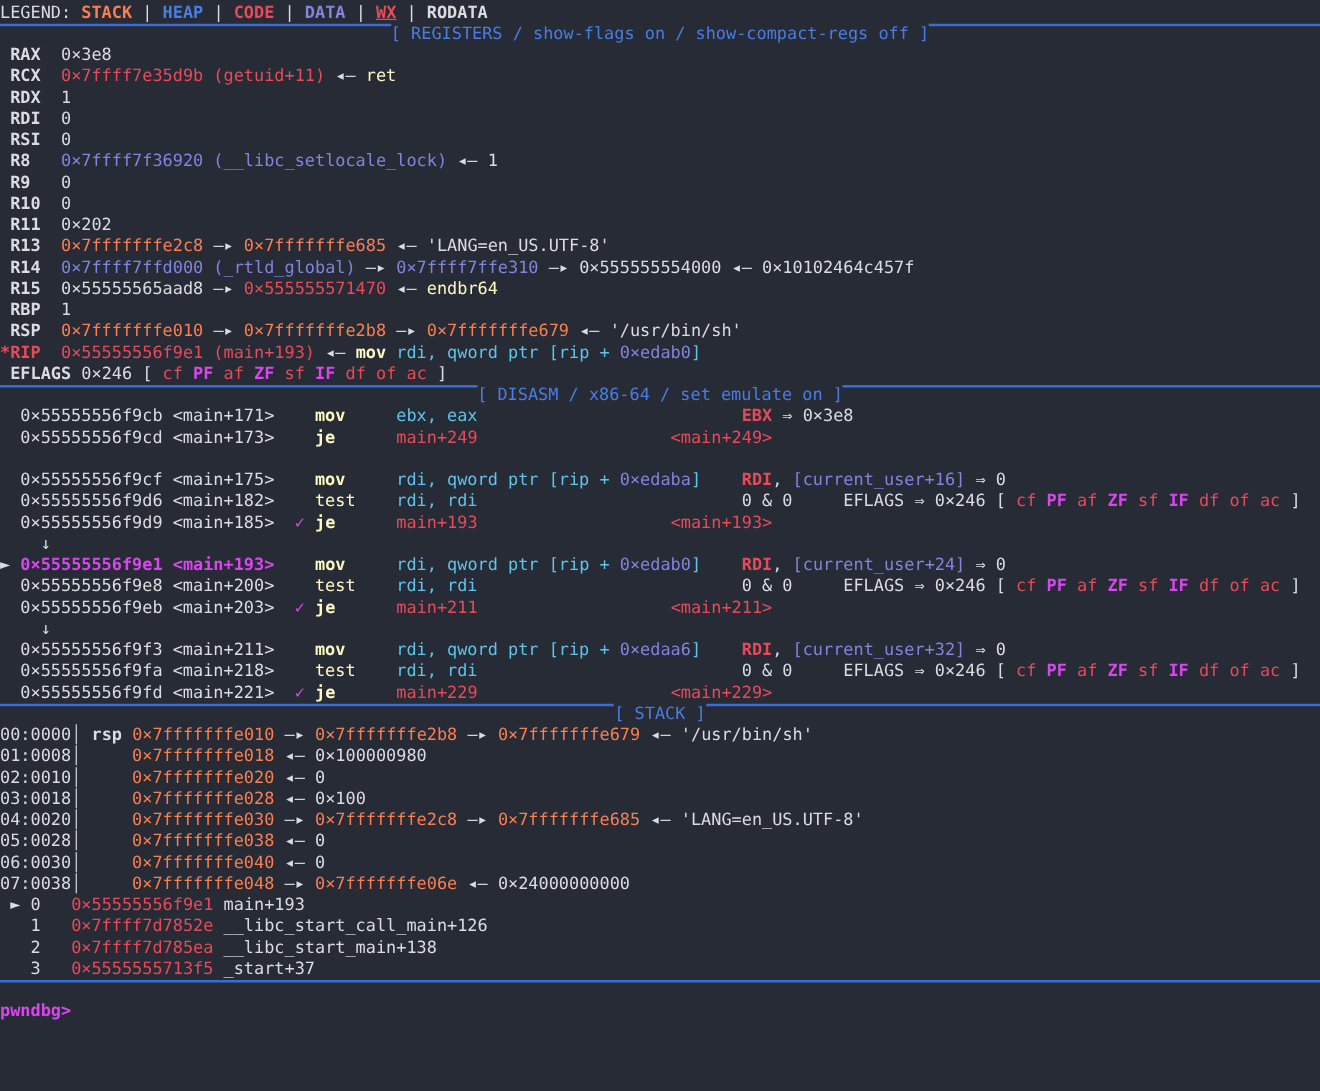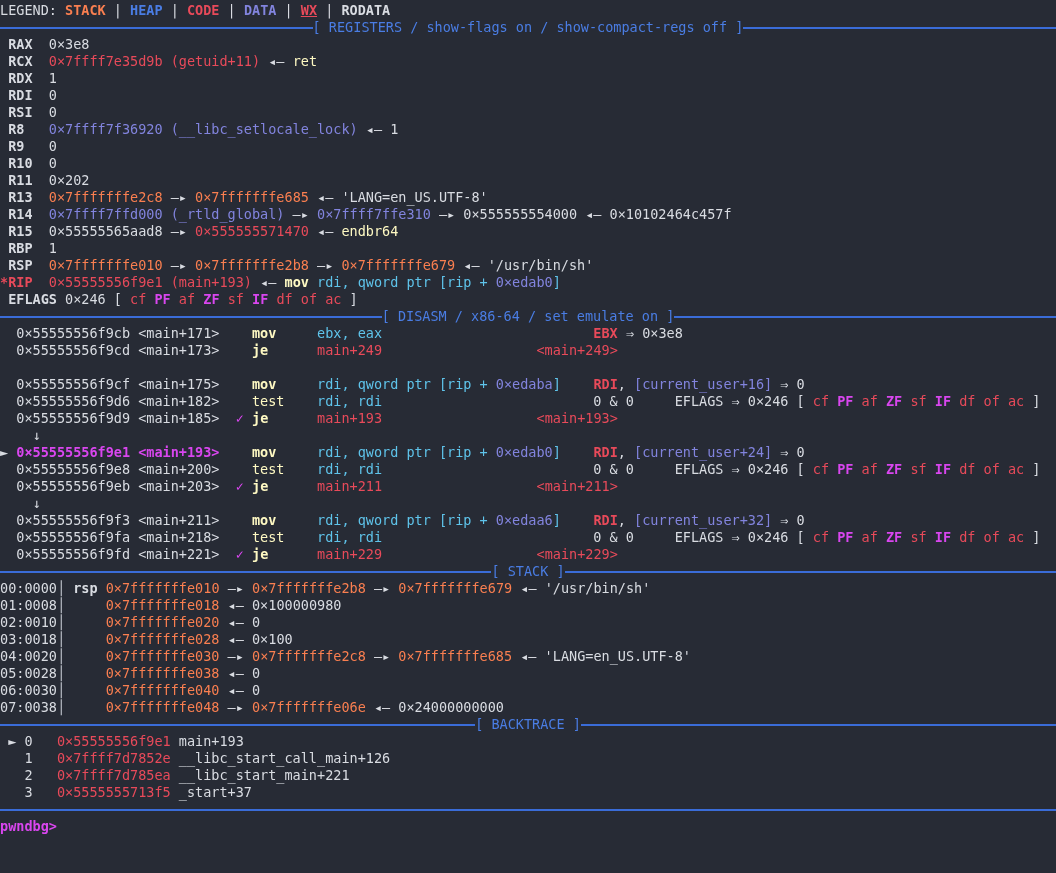--- a/index.html
+++ b/index.html
@@ -4,21 +4,21 @@
 <style>
   html,body{margin:0;padding:0}
   body{background:#272b35;width:1056px;height:873px;overflow:hidden}
   .term{
     width:1056px;height:872px;background:#272b35;
     font-family:"DejaVu Sans Mono",monospace;
     font-size:13.5px;line-height:17px;
     padding-top:2px;box-sizing:border-box;
   }
   .row{height:17px;white-space:pre}
-  .rule{display:flex;align-items:center}
+  .rule{display:flex;}
   .rule .ln{flex:1 1 auto;height:2px;background:#3a6cd8}
   .rule .lbl{color:#4a7de4;white-space:pre}
   .cw{color:#d9dce2}
   .cgy{color:#c2c6ce}
   .co{color:#fa7f50}
   .cr{color:#e84a5a}
   .cp{color:#8284de}
   .cg{color:#d946ef}
   .cy{color:#fef9c3}
   .cc{color:#5fc4eb}
@@ -80,26 +80,23 @@
       <div class="row"><span class="cw">00:0000</span><span class="cgy">│</span><span class="cw"> </span><span class="cw b">rsp</span><span class="cw"> </span><span class="co">0×7fffffffe010</span><span class="cw"> —▸ </span><span class="co">0×7fffffffe2b8</span><span class="cw"> —▸ </span><span class="co">0×7fffffffe679</span><span class="cw"> ◂— '/usr/bin/sh'</span></div>
       <div class="row"><span class="cw">01:0008</span><span class="cgy">│</span><span class="cw">     </span><span class="co">0×7fffffffe018</span><span class="cw"> ◂— 0×100000980</span></div>
       <div class="row"><span class="cw">02:0010</span><span class="cgy">│</span><span class="cw">     </span><span class="co">0×7fffffffe020</span><span class="cw"> ◂— 0</span></div>
       <div class="row"><span class="cw">03:0018</span><span class="cgy">│</span><span class="cw">     </span><span class="co">0×7fffffffe028</span><span class="cw"> ◂— 0×100</span></div>
       <div class="row"><span class="cw">04:0020</span><span class="cgy">│</span><span class="cw">     </span><span class="co">0×7fffffffe030</span><span class="cw"> —▸ </span><span class="co">0×7fffffffe2c8</span><span class="cw"> —▸ </span><span class="co">0×7fffffffe685</span><span class="cw"> ◂— 'LANG=en_US.UTF-8'</span></div>
       <div class="row"><span class="cw">05:0028</span><span class="cgy">│</span><span class="cw">     </span><span class="co">0×7fffffffe038</span><span class="cw"> ◂— 0</span></div>
       <div class="row"><span class="cw">06:0030</span><span class="cgy">│</span><span class="cw">     </span><span class="co">0×7fffffffe040</span><span class="cw"> ◂— 0</span></div>
       <div class="row"><span class="cw">07:0038</span><span class="cgy">│</span><span class="cw">     </span><span class="co">0×7fffffffe048</span><span class="cw"> —▸ </span><span class="co">0×7fffffffe06e</span><span class="cw"> ◂— 0×24000000000</span></div>
     </div>
     <div>
-      <div class="row rule"><span class="ln"></span><span class="lbl">[ BACKTRACE ]</span><span class="ln"></span></div>
-    </div>
-    <div>
       <div class="row"><span class="cw"> ► </span><span class="cw">0</span><span class="cw">   </span><span class="cr">0×55555556f9e1</span><span class="cw"> main+193</span></div>
       <div class="row"><span class="cw">   1</span><span class="cw">   </span><span class="cr">0×7ffff7d7852e</span><span class="cw"> __libc_start_call_main+126</span></div>
-      <div class="row"><span class="cw">   2</span><span class="cw">   </span><span class="cr">0×7ffff7d785ea</span><span class="cw"> __libc_start_main+221</span></div>
+      <div class="row"><span class="cw">   2</span><span class="cw">   </span><span class="cr">0×7ffff7d785ea</span><span class="cw"> __libc_start_main+138</span></div>
       <div class="row"><span class="cw">   3</span><span class="cw">   </span><span class="cr">0×5555555713f5</span><span class="cw"> _start+37</span></div>
     </div>
     <div>
       <div class="row rule"><span class="ln"></span></div>
     </div>
     <div>
       <div class="row"><span class="cg b">pwndbg&gt;</span><span class="cw"> </span></div>
     </div>
   </div>
 

